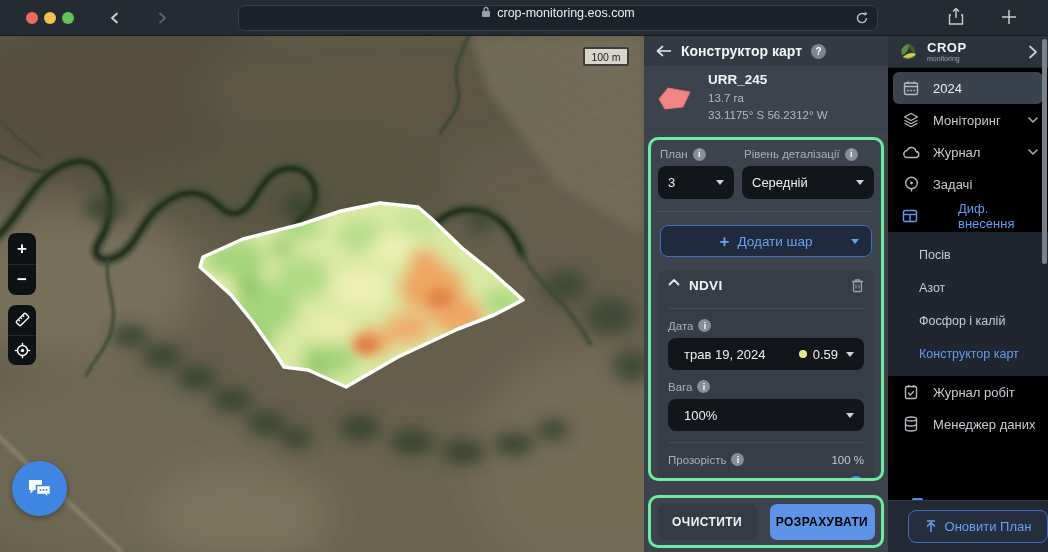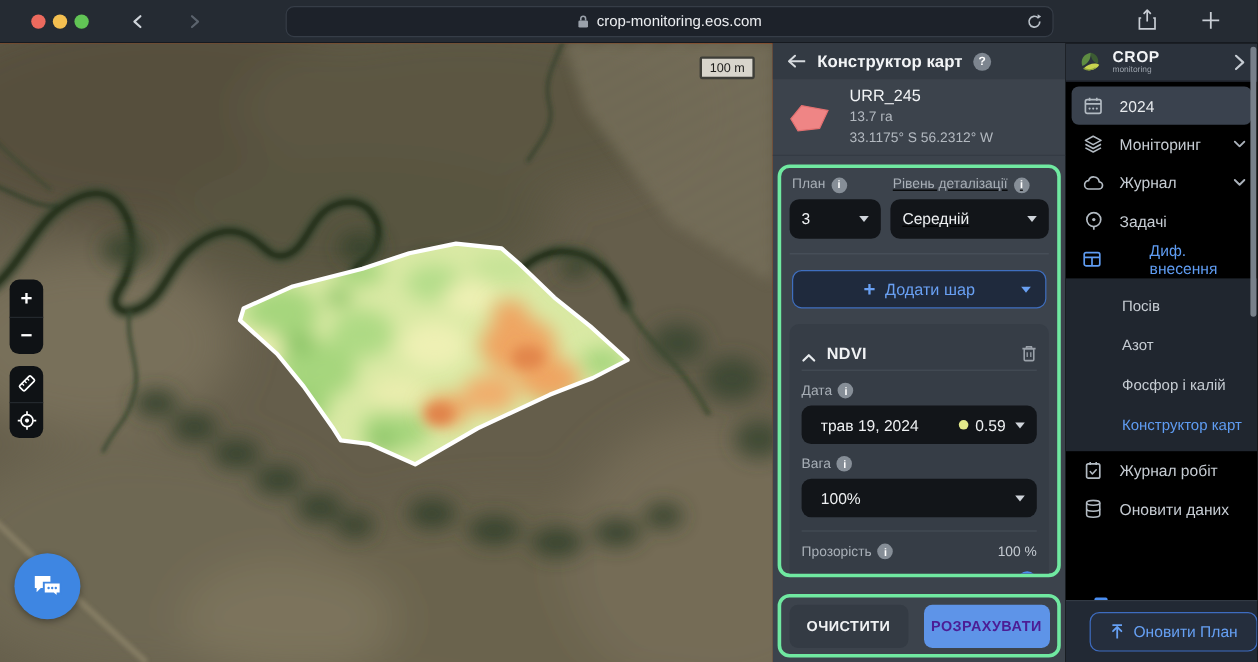--- a/index.html
+++ b/index.html
@@ -11,31 +11,31 @@
   .browser { position:absolute; top:0; left:0; width:1048px; height:36px;
     background:#252b33; border-bottom:1px solid #161a20; }
   .tl { position:absolute; top:12px; width:12px; height:12px; border-radius:50%; }
   .tl.red{ left:26px; background:#ec6a5e; } .tl.yel{ left:44px; background:#f4bf50; }
   .tl.grn{ left:62px; background:#61c455; }
   .navbtn { position:absolute; top:6px; width:24px; height:24px; display:flex;
     align-items:center; justify-content:center; color:#cfd4da; }
   .navbtn.fwd { color:#5b636d; }
   .urlbar { position:absolute; left:238px; top:5px; width:640px; height:26px;
     background:#1d222a; border:1px solid #363d47; border-radius:7px;
-    display:flex; align-items:center; justify-content:center; color:#eceef1;
+    display:flex; justify-content:center; color:#eceef1;
     font-size:12.5px; }
   .urlbar .lock { margin-right:6px; display:flex; color:#9aa1aa; }
   .urlbar .reload { position:absolute; right:8px; top:4px; color:#b9c0c8; }
   .chromeico { position:absolute; top:7px; color:#c9ced5; }
 
   
   .main { position:absolute; top:36px; left:0; width:1048px; height:516px; display:flex; }
 
   
-  .map { position:relative; width:644px; height:516px; overflow:hidden; background:#c2410c; }
+  .map { position:relative; width:644px; height:516px; overflow:hidden; background:#c4b5fd; }
   .scale-badge { position:absolute; left:583px; top:11px; width:46px; height:19px;
     background:#d8d5cc; border:2px solid #3e3e38; border-radius:2px; color:#1d1d1b;
     font-size:10.5px; display:flex; align-items:center; justify-content:center; }
   .mapctl { position:absolute; left:8px; width:28px; background:#0f1215; border-radius:8px;
     display:flex; flex-direction:column; align-items:center; color:#fff; }
   .mapctl.zoomctl { top:197px; height:62px; }
   .mapctl.toolctl { top:269px; height:60px; }
   .mapctl .btn { width:28px; height:31px; display:flex; align-items:center; justify-content:center;
     font-size:17px; font-weight:bold; color:#fff; }
   .mapctl .btn + .btn { border-top:1px solid #23282d; }
@@ -47,21 +47,21 @@
   .panel { position:relative; width:244px; height:516px; background:#3c434c; }
   .p-header { position:absolute; top:0; left:0; right:0; height:30px; background:#333a43;
     display:flex; align-items:center; padding:0 12px; gap:9px; }
   .p-title { color:#f2f4f6; font-size:14px; font-weight:bold; }
   .p-back { color:#d6dade; display:flex; }
   .q-dot { width:15px; height:15px; border-radius:50%; background:#7d858f; color:#fff;
     font-size:10px; font-weight:bold; display:flex; align-items:center; justify-content:center; }
   .q-dot::after{ content:"?"; }
   .p-field { position:absolute; top:30px; left:0; right:0; height:64px; display:flex;
     align-items:center; padding:0 12px; gap:14px; border-bottom:1px solid #343b44; }
-  .f-name { color:#f2f4f6; font-size:13.5px; font-weight:normal; margin-bottom:3px; }
+  .f-name { color:#f2f4f6; font-size:13.5px; font-weight:bold; margin-bottom:3px; }
   .f-sub { color:#b3b9c0; font-size:11.5px; line-height:1.45; }
 
   .p-form { position:absolute; top:101px; left:4px; right:4px; height:344px;
     border:3px solid #70e9a1; border-radius:10px; padding:6px 7px 3px 7px; overflow:hidden; }
   .sel-row { display:flex; gap:8px; }
   .sel-col { display:flex; flex-direction:column; }
   .sel-label { display:flex; align-items:center; gap:5px; color:#a8afb7; font-size:11.5px;
     height:16px; padding-left:2px; }
   .info-dot { width:13px; height:13px; border-radius:50%; background:#868e97; color:#fff;
     font-size:9px; font-weight:bold; display:flex; align-items:center; justify-content:center;
@@ -72,61 +72,61 @@
   .caret { width:0; height:0; border-left:4.5px solid transparent; border-right:4.5px solid transparent;
     border-top:5px solid #cfd4da; margin-left:auto; }
   .divider { height:1px; background:#4a515b; margin-top:12px; }
   .add-layer { margin-top:13px; margin-left:2px; margin-right:2px; height:32px;
     background:#1f2a3d; border:1.5px solid #3f6fc0; border-radius:8px; display:flex;
     align-items:center; justify-content:center; gap:8px; color:#69a0f3; font-size:13.5px; position:relative; }
   .add-layer .plus { font-size:17px; font-weight:bold; line-height:1; }
   .add-layer .caret { position:absolute; right:12px; border-top-color:#69a0f3; margin:0; }
 
   .card { margin-top:13px; background:#363d46; border-radius:8px; padding:8px 10px 8px 10px; }
-  .card-head { display:flex; align-items:flex-end; gap:9px; height:24px; color:#f0f2f4; }
+  .card-head { display:flex; align-items:flex-start; gap:9px; height:24px; color:#f0f2f4; }
   .card-title { font-size:13.5px; font-weight:bold; letter-spacing:.3px; }
   .trash { margin-left:auto; color:#9aa1a9; display:flex; }
   .card .divider { margin-top:6px; background:#454c56; }
   .lab { display:flex; align-items:center; gap:5px; color:#a8afb7; font-size:11.5px;
     margin-top:9px; height:15px; }
   .card .select { margin-top:5px; height:32px;padding-left:16px; }
   .date-val { display:flex; align-items:center; gap:6px; margin-left:auto; margin-right:8px; }
   .dot-ndvi { width:8px; height:8px; border-radius:50%; background:#e3e98b; }
   .op-row { display:flex; align-items:center; margin-top:9px; height:15px; }
   .op-val { margin-left:auto; color:#c4cad1; font-size:11.5px; }
   .slider { position:relative; margin-top:9px; height:16px; }
   .slider .thumb { position:absolute; top:0; right:0; width:16px; height:16px; border-radius:50%;
     background:#4c8bf0; }
 
   .p-actions { position:absolute; top:459px; left:4px; right:4px; height:53px;
     border:3px solid #70e9a1; border-radius:10px; display:flex; align-items:center;
     justify-content:center; gap:13px; }
   .btn-clear { width:99px; height:36px; background:#343b44; border-radius:7px; color:#f0f2f4;
     font-size:12px; font-weight:bold; letter-spacing:.4px; display:flex; align-items:center; justify-content:center; }
-  .btn-calc { width:105px; height:36px; background:#5e94e8; border-radius:7px; color:#4c1d95;
+  .btn-calc { width:105px; height:36px; background:#5e94e8; border-radius:7px; color:#000000;
     font-size:12px; font-weight:bold; letter-spacing:.4px; display:flex; align-items:center; justify-content:center; }
 
   
   .sidebar { position:relative; width:160px; height:516px; background:#000000; overflow:hidden; }
   .sb-logo { height:32px; background:#2b323c; display:flex; align-items:center; padding:0 10px;
     border-bottom:1px solid #1e242c; }
   .logo-txt { margin-left:7px; line-height:1; }
   .logo-title { color:#f2f4f6; font-weight:bold; font-size:13px; letter-spacing:.5px; }
   .logo-sub { color:#9aa1aa; font-size:7px; margin-top:1px; }
   .sb-expand { margin-left:auto; color:#c6ccd3; display:flex; }
   .sb-item { height:32px; display:flex; align-items:center; padding:0 10px 0 14px; gap:13px;
     color:#c6ccd3; font-size:13px; }
   .sb-item .ico { display:flex; color:#b2bac2; width:18px; justify-content:center; }
   .sb-item.selected { background:#3a424e; border-radius:6px; margin:4px 5px 0 5px; height:32px;
     padding-left:9px; color:#e8ebee; }
   .sb-item.blue, .sb-item.blue .ico { color:#5f9cf2;gap:40px; }
   .sb-chev { margin-left:auto; display:flex; color:#aab1ba; }
   .sb-item.blue .sb-chev { color:#5f9cf2; }
   .sb-sub { background:#20262f; padding:6px 0; }
-  .sb-subitem { height:33px; display:flex; align-items:center; padding-left:47px; color:#c6ccd3;
+  .sb-subitem { height:33px; display:flex; align-items:center; padding-left:31px; color:#c6ccd3;
     font-size:12.5px; }
   .sb-subitem.active { color:#5f9cf2; }
   .partial-ico { position:absolute; left:24px; top:462px; width:11px; height:3px;
     background:#4a8df0; border-radius:2px; }
   .sb-bottom { position:absolute; left:0; right:0; bottom:0; height:52px; background:#222934;
     border-top:1px solid #323a44; display:flex; align-items:center; justify-content:flex-end; }
   .btn-upgrade { width:140px; height:33px; border:1.5px solid #3e6cc0; border-radius:8px;
     background:rgba(42,53,74,.45); color:#66a0f4; font-size:13px; display:flex; align-items:center;
     justify-content:center; gap:8px; }
   .sb-scroll { position:absolute; right:1px; top:3px; width:5px; height:225px; background:#78808a;
@@ -368,21 +368,21 @@
         <div class="sel-col" style="width:76px;">
           <div class="sel-label">
             <span>План</span>
             <span class="info-dot"></span>
           </div>
           <div class="select">
             <span>3</span>
             <span class="caret"></span>
           </div>
         </div>
-        <div class="sel-col" style="flex:1;text-decoration:underline;">
+        <div class="sel-col" style="flex:1;">
           <div class="sel-label">
             <span>Рівень деталізації</span>
             <span class="info-dot"></span>
           </div>
           <div class="select">
             <span>Середній</span>
             <span class="caret"></span>
           </div>
         </div>
       </div>
@@ -573,21 +573,21 @@
     </div>
 
     <div class="sb-item">
       <span class="ico">
         <svg width="14" height="16" viewBox="0 0 14 16">
               <ellipse cx="7" cy="3" rx="5.5" ry="2" fill="none" stroke="currentColor" stroke-width="1.3"></ellipse>
               <path d="M1.5 3 V13 c0 1.1 2.5 2 5.5 2 s5.5 -.9 5.5 -2 V3" fill="none" stroke="currentColor" stroke-width="1.3"></path>
               <path d="M1.5 8 c0 1.1 2.5 2 5.5 2 s5.5 -.9 5.5 -2" fill="none" stroke="currentColor" stroke-width="1.3"></path>
             </svg>
       </span>
-      <span>Оновити даних</span>
+      <span>Менеджер даних</span>
     </div>
 
 
     <div class="partial-ico"></div>
 
     <div class="sb-bottom">
       <div class="btn-upgrade">
         <svg width="12" height="13" viewBox="0 0 12 13">
               <line x1="6" y1="3" x2="6" y2="12" stroke="#66a0f4" stroke-width="1.5"></line>
               <polyline points="2.5,6 6,2.5 9.5,6" fill="none" stroke="#66a0f4" stroke-width="1.5" stroke-linecap="round" stroke-linejoin="round"></polyline>

